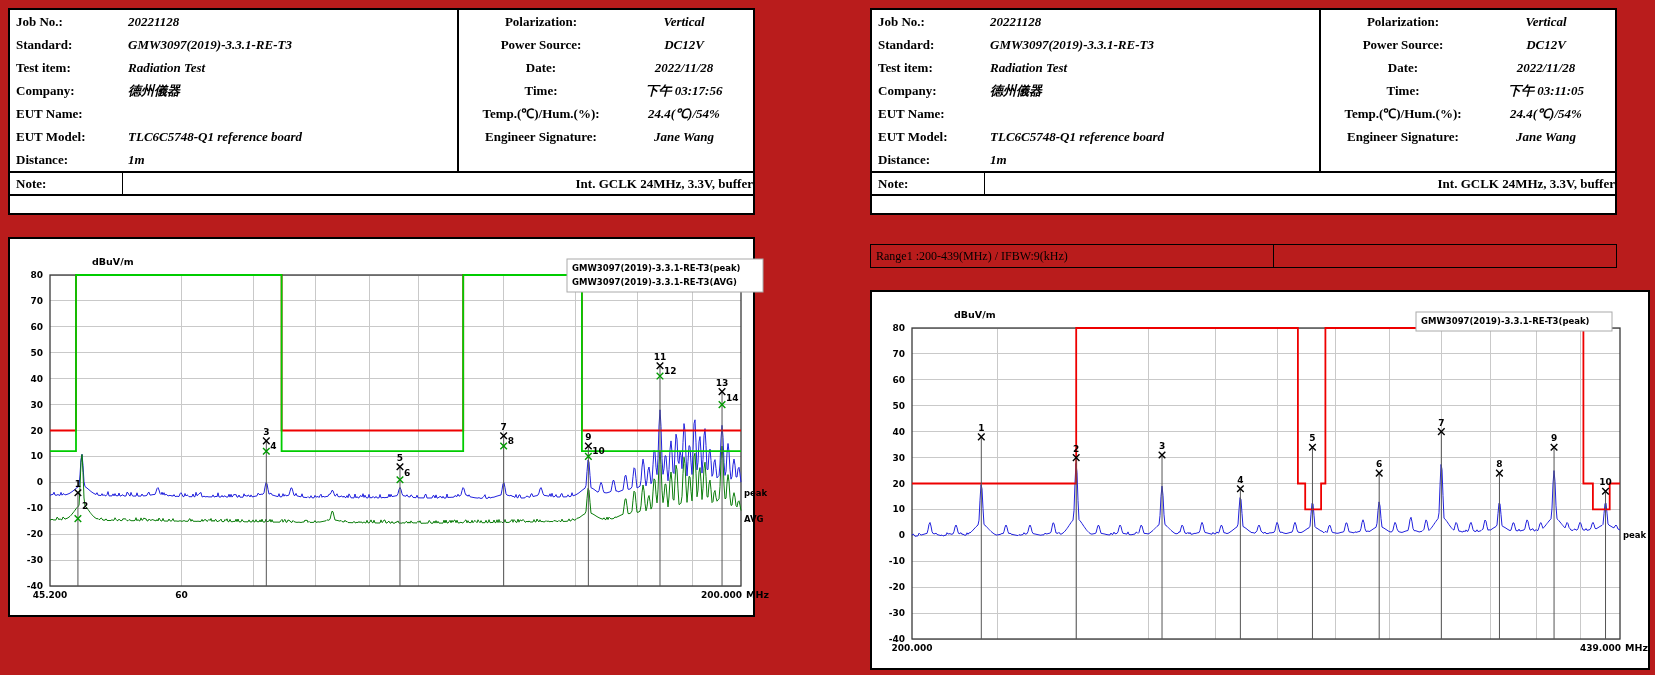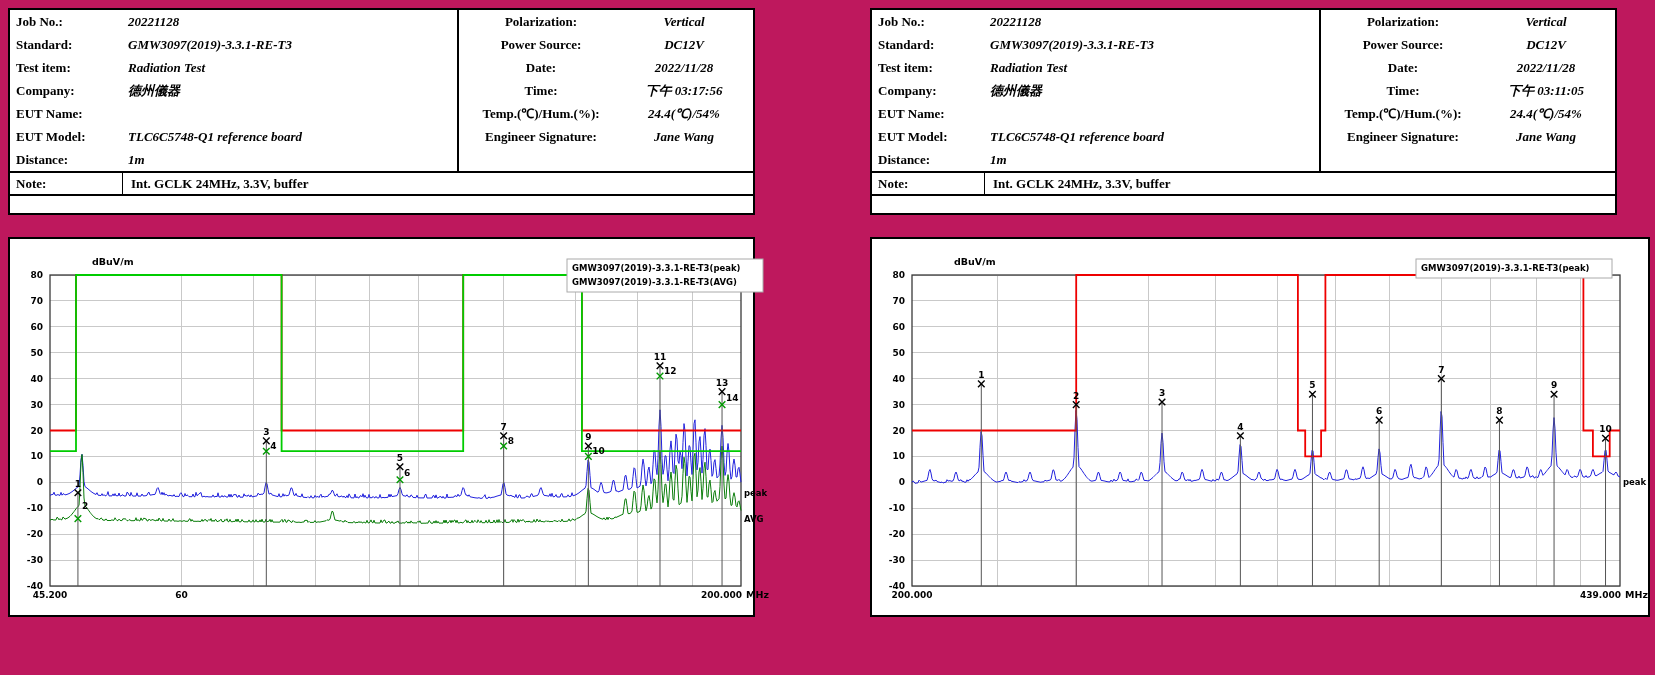--- a/index.html
+++ b/index.html
@@ -1,27 +1,27 @@
 <!DOCTYPE html>
 <html><head>
 <meta charset="utf-8">
 <style>
   html,body{margin:0;padding:0;background:#fff;}
-  .page{position:relative;width:1655px;height:675px;background:#be185d;
+  .page{position:relative;width:1655px;height:675px;background:#b91c1c;
         font-family:"Liberation Serif",serif;color:#000;overflow:hidden;}
   .report{position:absolute;top:8px;}
   .hdr{border:2px solid #000;width:747px;box-sizing:border-box;background:#fff;}
   .hdr-cols{display:flex;}
   .hdr-col-l{width:449px;border-right:2px solid #000;box-sizing:border-box;padding-left:6px;}
   .hdr-col-r{flex:1;padding-left:8px;text-align:center;}
   .hrow{height:23px;line-height:23px;display:flex;font-weight:bold;font-size:13px;white-space:nowrap;}
   .hdr-col-l .hlab{width:112px;flex:none;}
   .hdr-col-r .hlab{width:148px;flex:none;}
   .hval{flex:1;font-style:italic;}
-  .nrow{border-top:2px solid #000;height:21px;line-height:21px;display:flex;font-weight:bold;font-size:13px;}
+  .nrow{border-top:2px solid #000;height:21px;line-height:21px;display:flex;font-weight:bold;font-size:13px;justify-content:space-between;}
   .nlab{width:113px;flex:none;padding-left:6px;border-right:1px solid #000;box-sizing:border-box;}
   .nval{padding-left:8px;}
   .hdr-empty{width:747px;height:19px;border:2px solid #000;border-top:none;box-sizing:border-box;background:#fff;}
   .rbox{margin-top:29px;border:1px solid #000;width:747px;height:24px;box-sizing:border-box;
         position:relative;font-size:12px;line-height:22px;padding-left:5px;white-space:nowrap;}
   .rbox::after{content:'';position:absolute;left:402px;top:0;bottom:0;width:1px;background:#000;}
   .cbox{margin-top:22px;border:2px solid #000;box-sizing:border-box;width:747px;height:380px;background:#fff;}
   .cbox.wide{width:780px;}
   .cbox svg{display:block;overflow:visible;}
   svg text{font-family:"DejaVu Sans","Liberation Sans",sans-serif;font-weight:bold;fill:#000;}
@@ -247,20 +247,21 @@
               <span class="hval">Jane Wang</span>
             </div>
         </div>
       </div>
       <div class="nrow">
           <span class="nlab">Note:</span>
           <span class="nval">Int. GCLK 24MHz, 3.3V, buffer</span>
         </div>
     </div>
     <div class="hdr-empty"></div>
+    <div class="rbox"><span class="rtext">Range1 :200-439(MHz) / IFBW:9(kHz)</span></div>
     <div class="cbox wide">
       <svg id="chart1" width="776" height="376">
           <line x1="40" y1="347" x2="748" y2="347" stroke="#c9c9c9" stroke-width="1" shape-rendering="crispEdges"></line>
           <text x="33" y="350" text-anchor="end" font-size="9px">-40</text>
           <line x1="40" y1="321.0833333333333" x2="748" y2="321.0833333333333" stroke="#c9c9c9" stroke-width="1" shape-rendering="crispEdges"></line>
           <text x="33" y="324.0833333333333" text-anchor="end" font-size="9px">-30</text>
           <line x1="40" y1="295.1666666666667" x2="748" y2="295.1666666666667" stroke="#c9c9c9" stroke-width="1" shape-rendering="crispEdges"></line>
           <text x="33" y="298.1666666666667" text-anchor="end" font-size="9px">-20</text>
           <line x1="40" y1="269.25" x2="748" y2="269.25" stroke="#c9c9c9" stroke-width="1" shape-rendering="crispEdges"></line>
           <text x="33" y="272.25" text-anchor="end" font-size="9px">-10</text>

